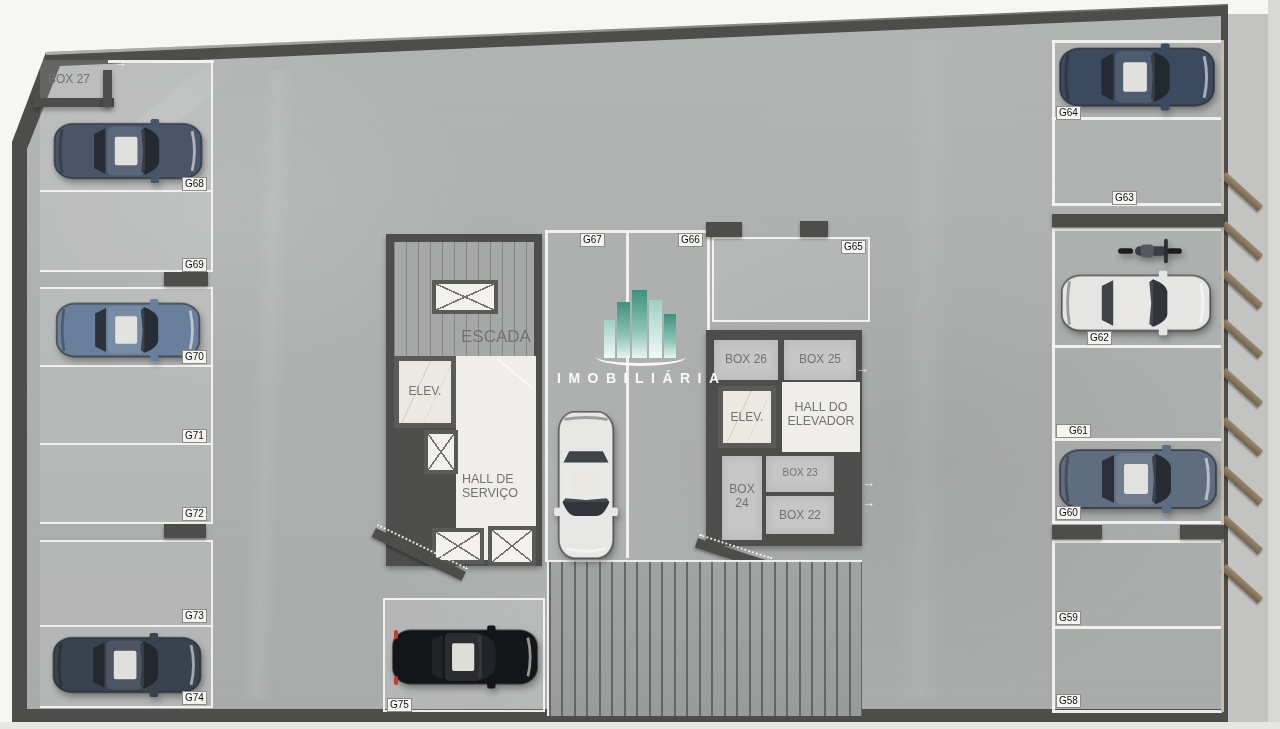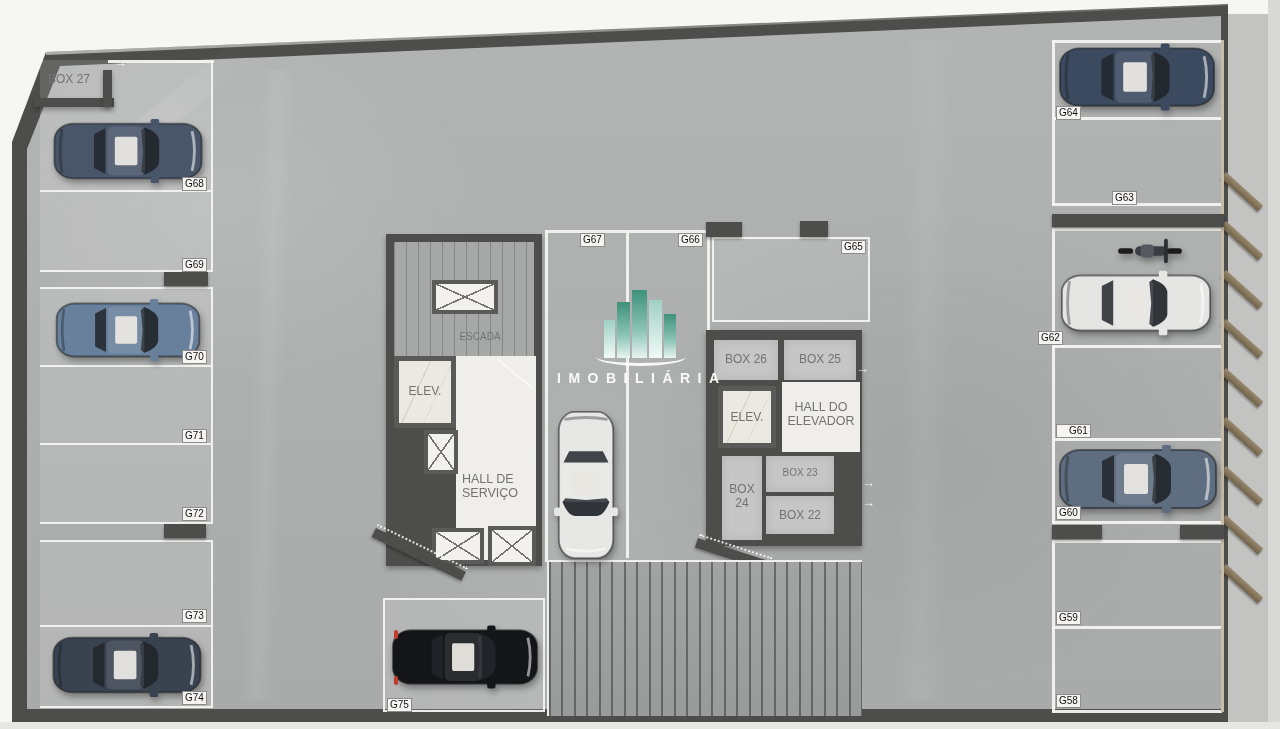--- a/index.html
+++ b/index.html
@@ -157,21 +157,21 @@
   <span class="chip" style="left:182px;top:258px;">G69</span>
   <span class="chip" style="left:182px;top:350px;">G70</span>
   <span class="chip" style="left:182px;top:429px;">G71</span>
   <span class="chip" style="left:182px;top:507px;">G72</span>
   <span class="chip" style="left:182px;top:609px;">G73</span>
   <span class="chip" style="left:182px;top:691px;">G74</span>
 
   <div class="wallblock" style="left:386px;top:234px;width:156px;height:332px;"></div>
   <div class="stair" style="left:394px;top:242px;width:140px;height:118px;"></div>
   <div class="xbox" style="left:432px;top:280px;width:66px;height:34px;"></div>
-  <div class="roomlabel" style="left:428px;top:330px;width:104px;font-size:10px;">ESCADA</div>
+  <div class="roomlabel" style="left:444px;top:330px;width:104px;font-size:17px;">ESCADA</div>
   <div class="marble" style="left:394px;top:356px;width:62px;height:72px;"></div>
   <div class="roomlabel" style="left:396px;top:384px;width:58px;font-size:12px;">ELEV.</div>
   <div class="whiteroom" style="left:456px;top:356px;width:80px;height:204px;"></div>
   <div class="swing" style="left:498px;top:358px;width:46px;transform:rotate(40deg);"></div>
   <div class="xbox" style="left:424px;top:430px;width:34px;height:44px;"></div>
   <div class="roomlabel" style="left:462px;top:472px;width:66px;font-size:12.5px;text-align:left;">HALL DE SERVIÇO</div>
   <div class="xbox" style="left:432px;top:528px;width:52px;height:36px;"></div>
   <div class="xbox" style="left:488px;top:526px;width:48px;height:40px;"></div>
   <div class="wedge" style="left:376px;top:528px;width:100px;height:10px;transform:rotate(26deg);"></div>
   <div class="dotline" style="left:378px;top:524px;width:100px;transform:rotate(26deg);"></div>
@@ -246,21 +246,21 @@
       </svg></span>
   <span class="car" style="left:1112px;top:236px;"><svg width="76" height="30">
         <use href="#moto-top"></use>
       </svg></span>
   <span class="car" style="left:1058px;top:444px;color:#5e6e80;"><svg width="160" height="70">
         <use href="#car-top"></use>
       </svg></span>
 
   <span class="chip" style="left:1056px;top:106px;">G64</span>
   <span class="chip" style="left:1112px;top:191px;">G63</span>
-  <span class="chip" style="left:1038px;top:331px;">G62</span>
+  <span class="chip" style="left:1087px;top:331px;">G62</span>
   <span class="chip" style="left:1056px;top:424px;padding-left:12px;">G61</span>
   <span class="chip" style="left:1056px;top:506px;">G60</span>
   <span class="chip" style="left:1056px;top:611px;">G59</span>
   <span class="chip" style="left:1056px;top:694px;">G58</span>
 
   <div class="wm" style="left:0;top:0;width:1280px;height:729px;">
     <div class="wm-bar lite" style="left:604px;top:320px;width:11px;height:38px;"></div>
     <div class="wm-bar" style="left:617px;top:302px;width:13px;height:56px;"></div>
     <div class="wm-bar" style="left:632px;top:290px;width:15px;height:68px;"></div>
     <div class="wm-bar lite" style="left:649px;top:300px;width:13px;height:58px;"></div>

